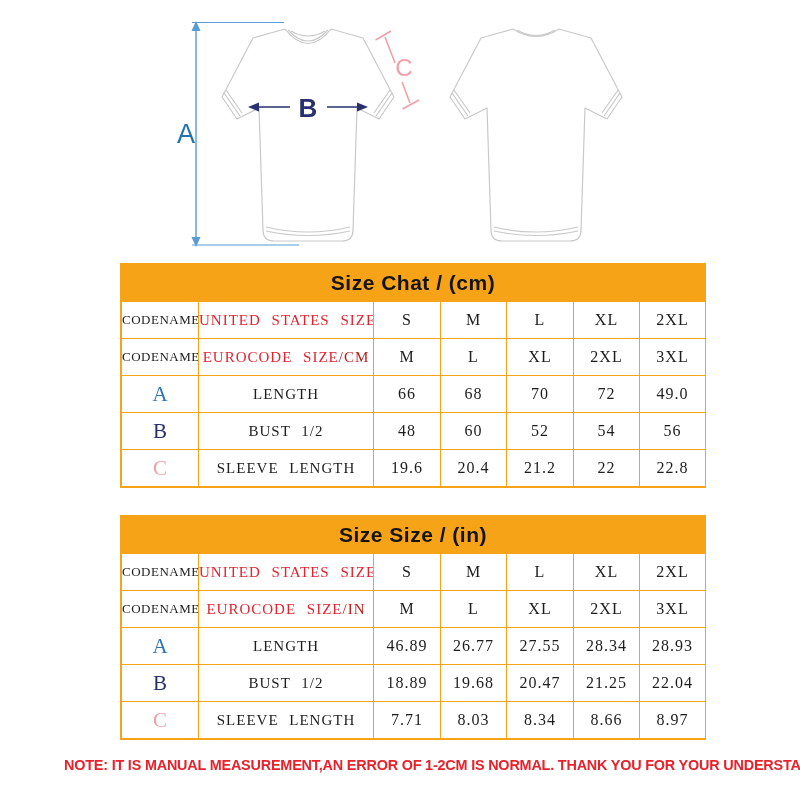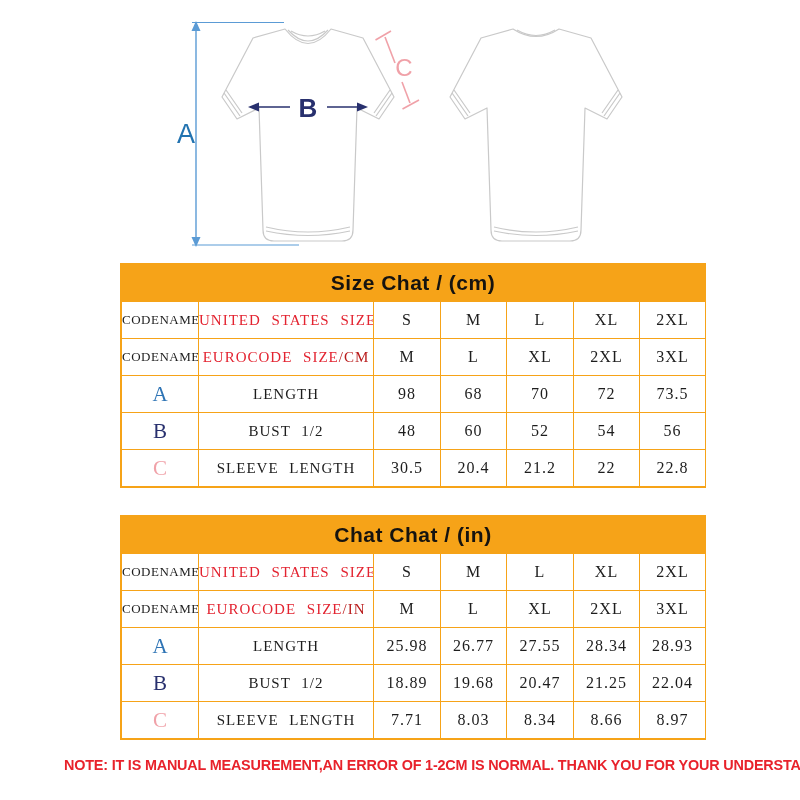--- a/index.html
+++ b/index.html
@@ -118,50 +118,50 @@
             <td class="label-cell"><span class="red-part">EUROCODE SIZE</span><span class="suffix">/CM</span></td>
             <td class="value-cell">M</td>
             <td class="value-cell">L</td>
             <td class="value-cell">XL</td>
             <td class="value-cell">2XL</td>
             <td class="value-cell">3XL</td>
           </tr>
           <tr>
             <td class="letter-cell" style="color: rgb(46, 116, 181);">A</td>
             <td class="label-cell">LENGTH</td>
-            <td class="value-cell">98</td>
+            <td class="value-cell">66</td>
             <td class="value-cell">68</td>
             <td class="value-cell">70</td>
             <td class="value-cell">72</td>
-            <td class="value-cell">73.5</td>
+            <td class="value-cell">49.0</td>
           </tr>
           <tr>
             <td class="letter-cell" style="color: rgb(40, 48, 110);">B</td>
             <td class="label-cell">BUST 1/2</td>
             <td class="value-cell">48</td>
             <td class="value-cell">60</td>
             <td class="value-cell">52</td>
             <td class="value-cell">54</td>
             <td class="value-cell">56</td>
           </tr>
           <tr>
             <td class="letter-cell" style="color: rgb(240, 161, 168);">C</td>
             <td class="label-cell">SLEEVE LENGTH</td>
-            <td class="value-cell">30.5</td>
+            <td class="value-cell">19.6</td>
             <td class="value-cell">20.4</td>
             <td class="value-cell">21.2</td>
             <td class="value-cell">22</td>
             <td class="value-cell">22.8</td>
           </tr>
         </tbody>
     </table>
   </section>
 
   <section class="size-table in">
-    <div class="table-title">Chat Chat / (in)</div>
+    <div class="table-title">Size Size / (in)</div>
     <table class="grid">
       <colgroup>
         <col style="width:77px">
           <col style="width:175px">
           <col style="width:67px">
         <col style="width:66px">
           <col style="width:67px">
           <col style="width:66px">
           <col style="width:66px">
       </colgroup>
@@ -180,21 +180,21 @@
             <td class="label-cell"><span class="red-part">EUROCODE SIZE</span><span class="suffix">/IN</span></td>
             <td class="value-cell">M</td>
             <td class="value-cell">L</td>
             <td class="value-cell">XL</td>
             <td class="value-cell">2XL</td>
             <td class="value-cell">3XL</td>
           </tr>
           <tr>
             <td class="letter-cell" style="color: rgb(46, 116, 181);">A</td>
             <td class="label-cell">LENGTH</td>
-            <td class="value-cell">25.98</td>
+            <td class="value-cell">46.89</td>
             <td class="value-cell">26.77</td>
             <td class="value-cell">27.55</td>
             <td class="value-cell">28.34</td>
             <td class="value-cell">28.93</td>
           </tr>
           <tr>
             <td class="letter-cell" style="color: rgb(40, 48, 110);">B</td>
             <td class="label-cell">BUST 1/2</td>
             <td class="value-cell">18.89</td>
             <td class="value-cell">19.68</td>

